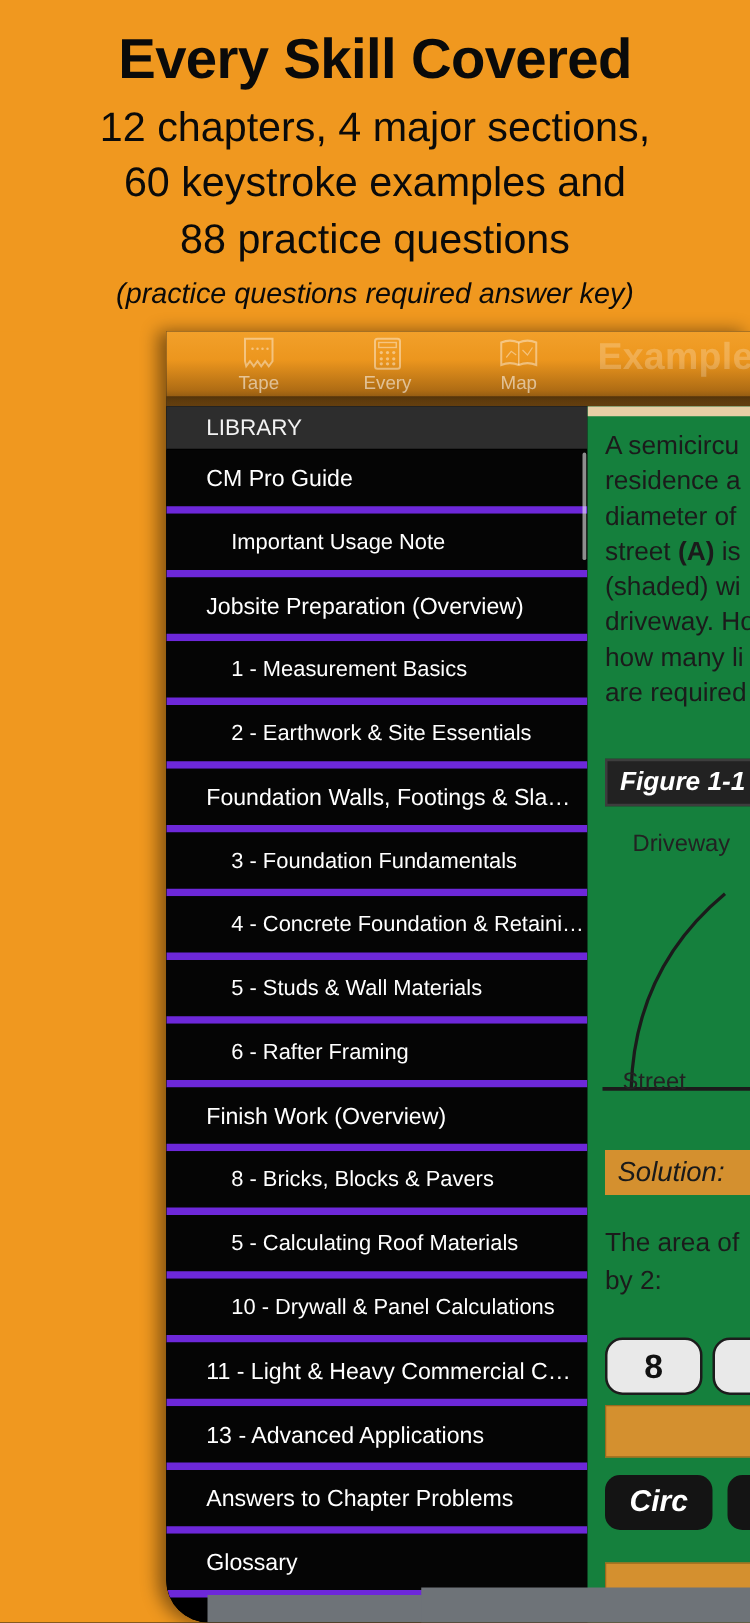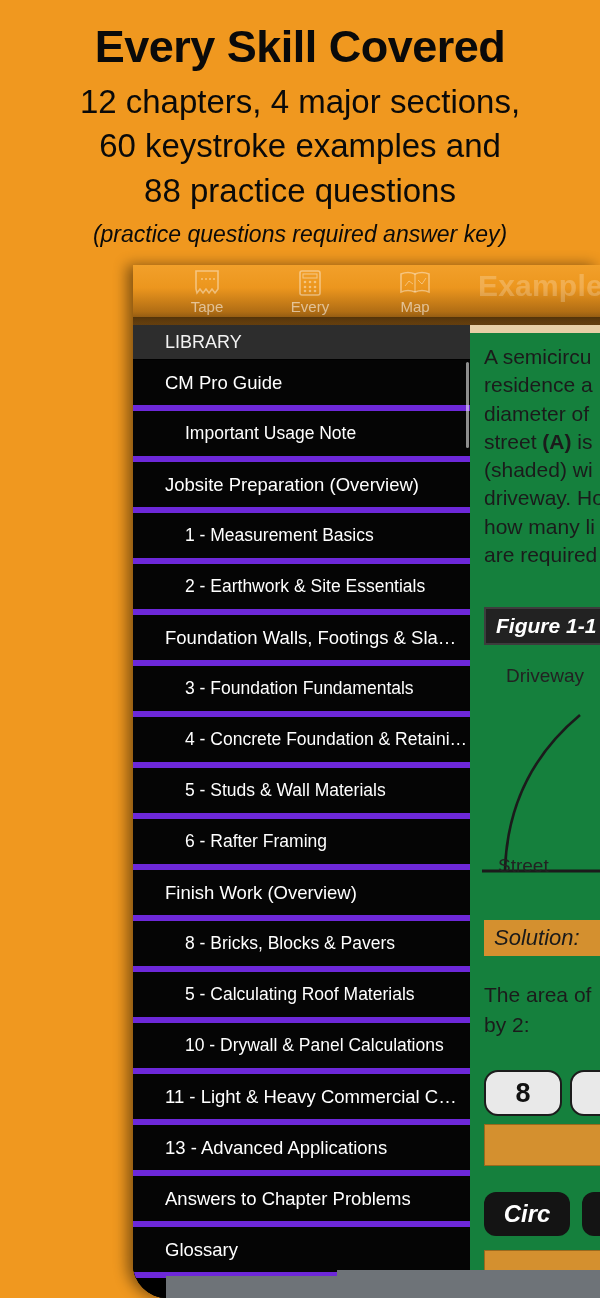--- a/index.html
+++ b/index.html
@@ -133,21 +133,21 @@
   .key-num{
     position:absolute;top:0;width:74px;height:42px;border:2.5px solid #1c1c1c;
     border-radius:14px;background:#e9e9e9;color:#111;
     font-size:27px;font-weight:bold;text-align:center;line-height:42px;
   }
   .key-bar{
     position:absolute;top:54px;left:0;width:220px;height:40px;background:#D4902F;
     border:1px solid #9a6a1e;
   }
   .key-dark{
-    position:absolute;top:122px;height:44px;border-radius:12px;background:#141414;
+    position:absolute;top:110px;height:44px;border-radius:12px;background:#141414;
     color:#fff;font-size:24px;font-style:italic;font-weight:bold;
     text-align:center;line-height:44px;
   }
   .key-bar2{
     position:absolute;top:180px;left:0;width:220px;height:22px;background:#D4902F;
     border:1px solid #9a6a1e;
   }
 
   
   .bottom-bar{

